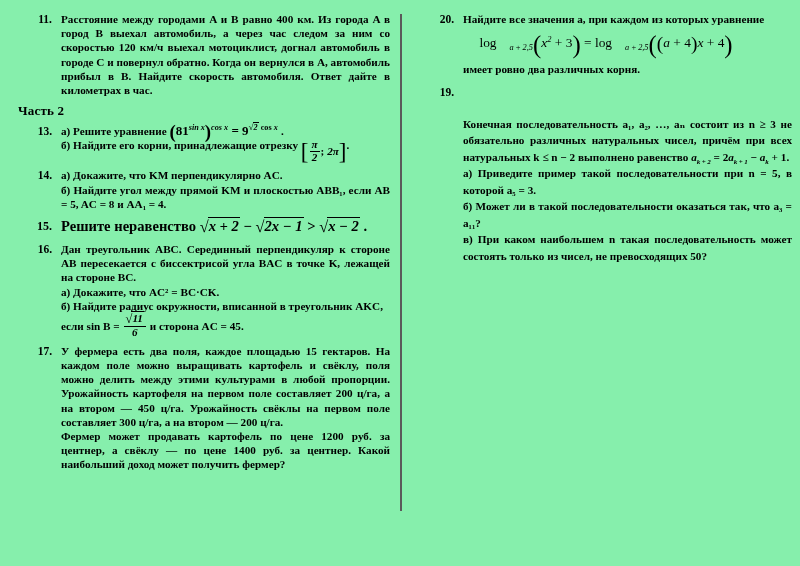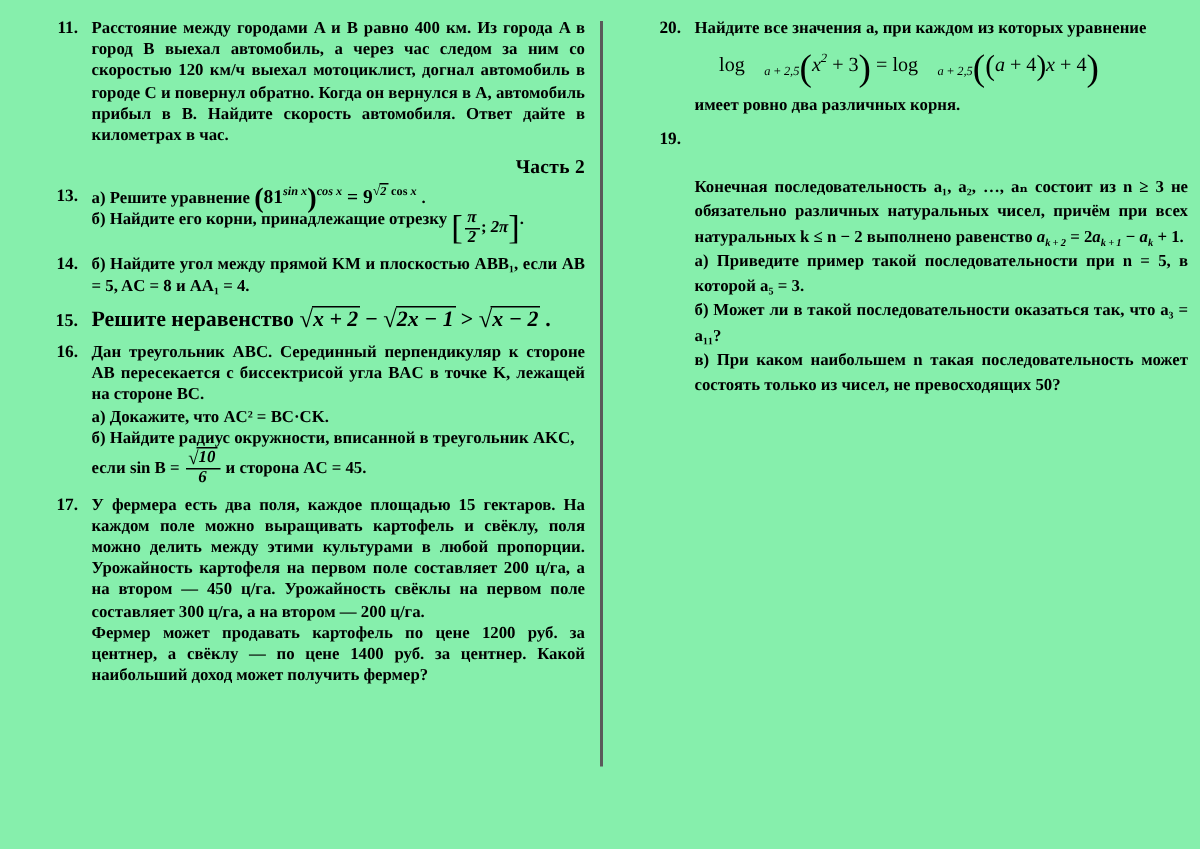--- a/index.html
+++ b/index.html
@@ -28,21 +28,21 @@
   .divider {
     position: absolute;
     left: 400px;
     top: 14px;
     width: 2px;
     height: 497px;
     background: #5a5a5a;
   }
 
   .part-heading {
-    text-align: right;
+    text-align: left;
     font-weight: bold;
     font-size: 13px;
     margin: 6px 0 5px 0;
     letter-spacing: .2px;
   }
 
   
   .prob {
     display: flex;
     align-items: flex-start;
@@ -192,20 +192,21 @@
         <p class="sub gap-top">
           <span>б) Найдите его корни, принадлежащие отрезку</span>
           <span class="interval math"><span class="brk">[</span><span class="frac"><span class="nu">π</span><span class="de">2</span></span><span class="mathup">;</span>&nbsp;2π<span class="brk">]</span></span><span class="mathup">.</span>
         </p>
       </div>
     </div>
 
     <div class="prob">
       <div class="prob-num">14.</div>
       <div class="prob-body">
+        <p class="sub">а) Докажите, что KM перпендикулярно AC.</p>
         <p class="sub">б) Найдите угол между прямой KM и плоскостью ABB₁, если AB = 5, AC = 8 и AA₁ = 4.</p>
       </div>
     </div>
 
     <div class="prob prob-big">
       <div class="prob-num">15.</div>
       <div class="prob-body">
         <p>
           <span>Решите неравенство</span>
           <span class="math">
@@ -218,21 +219,21 @@
     <div class="prob">
       <div class="prob-num">16.</div>
       <div class="prob-body">
         <p>Дан треугольник ABC. Серединный перпендикуляр к стороне AB пересекается с биссектрисой угла BAC в точке K, лежащей на стороне BC.</p>
         <p class="sub">а) Докажите, что AC² = BC·CK.</p>
         <p class="sub">
           <span>б) Найдите радиус окружности, вписанной в треугольник AKC,</span>
         </p>
         <p class="sub" style="line-height:20px;">
           <span>если sin B =</span>
-          <span class="frac math"><span class="nu"><span class="sqrt"><span class="rad">√</span><span class="rnd">10</span></span></span><span class="de">6</span></span>
+          <span class="frac math"><span class="nu"><span class="sqrt"><span class="rad">√</span><span class="rnd">11</span></span></span><span class="de">6</span></span>
           <span>и сторона AC = 45.</span>
         </p>
       </div>
     </div>
 
     <div class="prob">
       <div class="prob-num">17.</div>
       <div class="prob-body">
         <p>У фермера есть два поля, каждое площадью 15 гектаров. На каждом поле можно выращивать картофель и свёклу, поля можно делить между этими культурами в любой пропорции. Урожайность картофеля на первом поле составляет 200 ц/га, а на втором — 450 ц/га. Урожайность свёклы на первом поле составляет 300 ц/га, а на втором — 200 ц/га.</p>
         <p>Фермер может продавать картофель по цене 1200 руб. за центнер, а свёклу — по цене 1400 руб. за центнер. Какой наибольший доход может получить фермер?</p>

